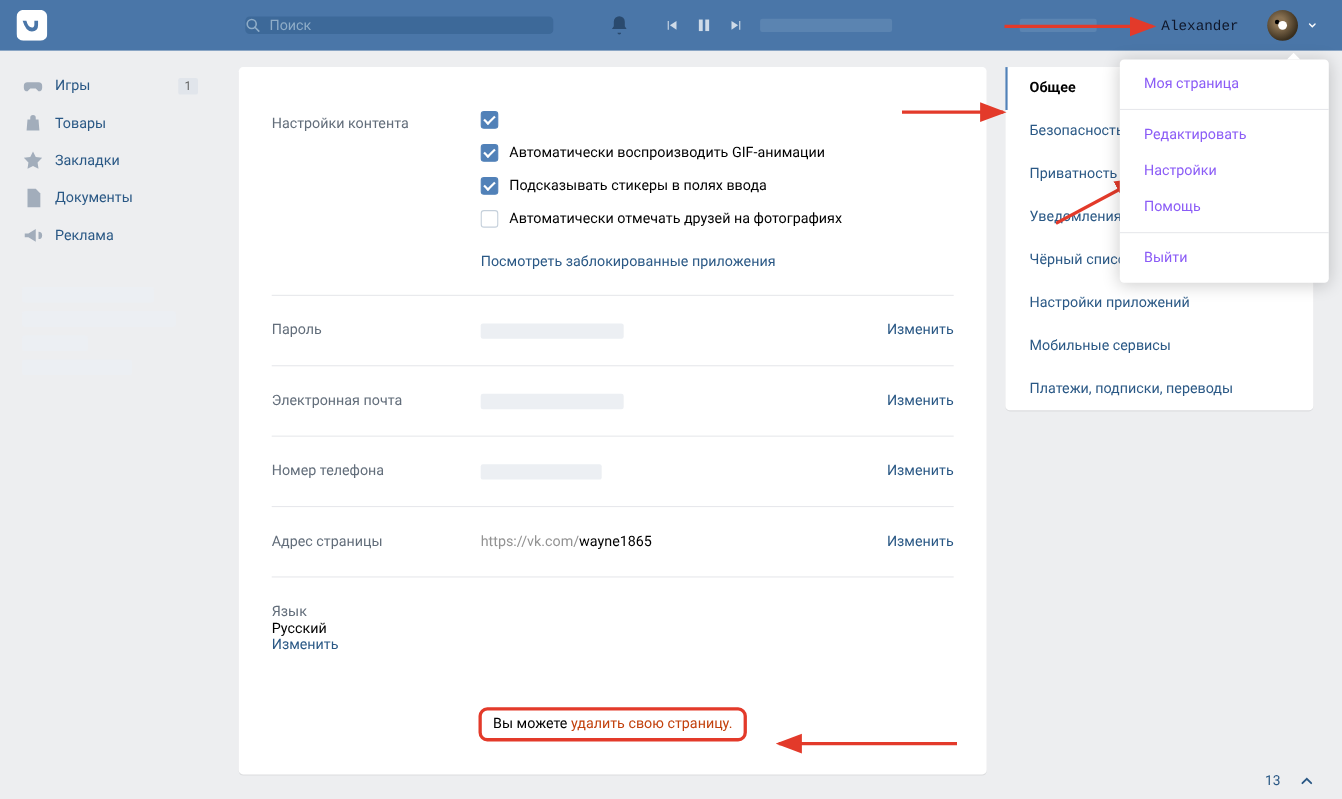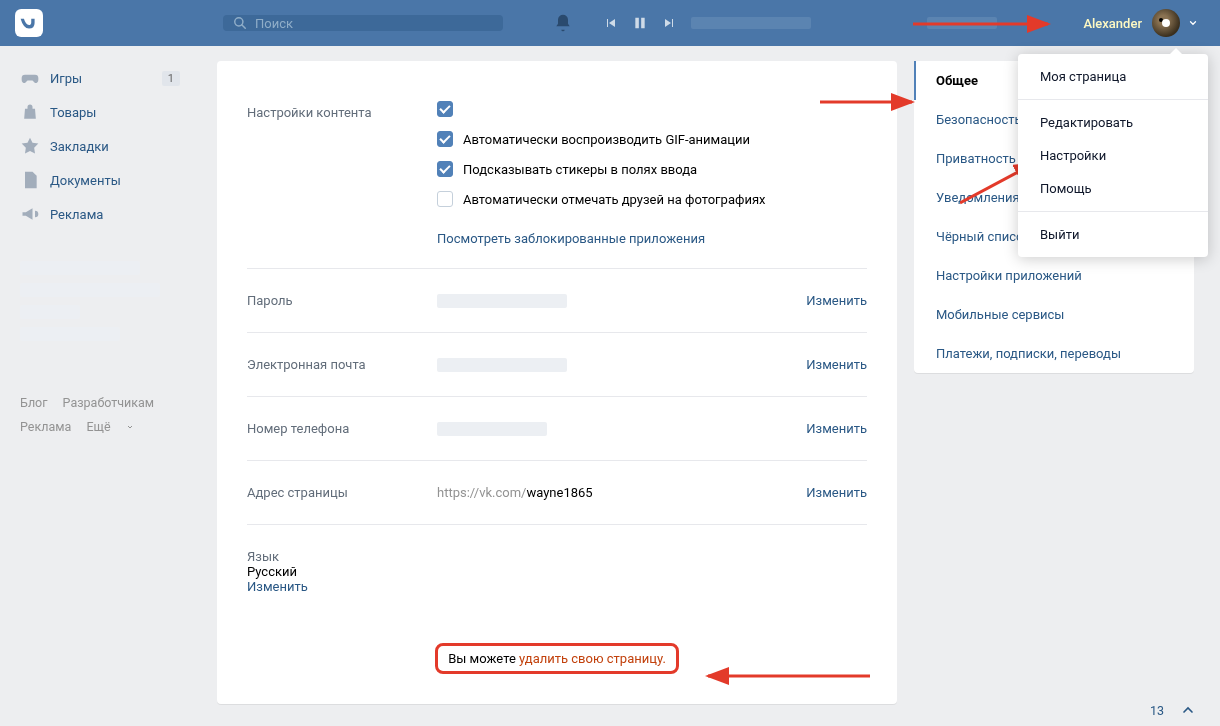--- a/index.html
+++ b/index.html
@@ -1,28 +1,28 @@
 <!DOCTYPE html>
 <html><head>
 <meta charset="utf-8">
 <style>
   * { box-sizing: border-box; margin: 0; padding: 0; }
   body { font-family: -apple-system, BlinkMacSystemFont, Roboto, "Segoe UI", Arial, sans-serif; background: #edeef0; width: 1220px; height: 726px; overflow: hidden; position: relative; }
   .header { background: #4a76a8; height: 46px; display: flex; align-items: center; padding: 0 10px 0 15px; position: relative; }
   .vk-logo { width: 28px; height: 28px; margin-right: 180px; }
-  .search-bar { background: #3d6999; border-radius: 4px; width: 280px; height: 16px; display: flex; align-items: center; padding: 0 10px; }
+  .search-bar { background: #3d6999; border-radius: 4px; width: 280px; height: 16px; display: flex; align-items: center; padding: 0 0; }
   .search-bar svg { margin-right: 8px; }
   .search-bar span { color: #8fadc8; font-size: 13px; }
   .hdr-right { display: flex; align-items: center; margin-left: 50px; gap: 20px; }
   .bell { width: 20px; height: 20px; }
   .player { display: flex; align-items: center; gap: 16px; margin-left: 12px; }
   .redacted-h { background: #5b84b1; width: 120px; height: 12px; border-radius: 2px; }
   .redacted-h2 { background: #5b84b1; width: 70px; height: 12px; border-radius: 2px; margin-left: 100px; }
   .user { margin-left: auto; display: flex; align-items: center; padding: 0 12px; height: 46px; cursor: pointer; }
-  .user-name { color: #fef9c3; font-size: 13px; font-weight: 500; margin-right: 10px; }
+  .user-name { color: #0f172a; font-size: 13px; font-weight: 500; margin-right: 26px; font-family: Liberation Mono, monospace; }
   .avatar { width: 28px; height: 28px; border-radius: 50%; background: radial-gradient(circle at 40% 40%, #8a7252 20%, #3a2f1e 70%); position: relative; overflow: hidden; }
   .avatar::after { content: ""; position: absolute; width: 8px; height: 8px; background: #fff; border-radius: 50%; top: 10px; left: 10px; box-shadow: -5px -3px 0 -2px #000; }
   .chev-down { margin-left: 8px; }
   .arrow { position: absolute; pointer-events: none; }
   .arrow svg { display: block; }
   .layout { display: flex; padding: 15px 10px 0 10px; }
   .left-nav { width: 180px; flex-shrink: 0; padding-top: 0; }
   .nav-item { display: flex; align-items: center; padding: 7px 10px; font-size: 13px; color: #2a5885; border-radius: 3px; cursor: pointer; }
   .nav-item svg { margin-right: 10px; }
   .nav-item .badge { margin-left: auto; background: #e1e5eb; color: #656565; font-size: 11px; padding: 1px 6px; border-radius: 2px; }
@@ -47,21 +47,21 @@
   .edit-link { color: #2a5885; font-size: 13px; cursor: pointer; }
   .delete-row { text-align: center; padding-top: 25px; font-size: 13px; }
   .delete-box { display: inline-block; border: 3px solid #e33a2a; border-radius: 8px; padding: 5px 10px; }
   .delete-box .d1 { color: #000; }
   .delete-box .d2 { color: #c2410c; cursor: pointer; }
   .right-panel { width: 280px; margin-left: 17px; background: #fff; border-radius: 4px; box-shadow: 0 1px 0 rgba(0,0,0,0.07); align-self: flex-start; }
   .tab-item { padding: 12px 22px; font-size: 13px; color: #2a5885; cursor: pointer; }
   .tab-item.active { color: #000; font-weight: 700; border-left: 2px solid #5181b8; padding-left: 20px; }
   .dropdown { position: absolute; top: 54px; right: 12px; background: #fff; border-radius: 4px; box-shadow: 0 2px 15px rgba(0,0,0,0.2); width: 190px; padding: 6px 0; z-index: 100; }
   .dropdown::before { content: ""; position: absolute; top: -6px; right: 26px; border-left: 6px solid transparent; border-right: 6px solid transparent; border-bottom: 6px solid #fff; }
-  .dd-item { padding: 9px 22px; font-size: 13px; color: #0f172a; cursor: pointer; }
+  .dd-item { padding: 9px 22px; font-size: 13px; color: #8b5cf6; cursor: pointer; }
   .dd-sep { height: 1px; background: #e7e8ec; margin: 6px 0; }
   .notif { position: absolute; bottom: 8px; right: 20px; color: #2a5885; font-size: 12.5px; display: flex; align-items: center; gap: 12px; }
   .notif svg { margin-right: 4px; }
 </style>
 </head>
 <body>
 
 <div class="header">
   <svg class="vk-logo" viewBox="0 0 100 100">
       <rect width="100" height="100" rx="22" fill="#fff"></rect>
@@ -143,28 +143,20 @@
     <div class="nav-item">
       <svg width="20" height="20" viewBox="0 0 24 24">
           <path d="M3 10v4h4l8 5V5l-8 5zM18 8a4 4 0 010 8" fill="#a2adbb"></path>
         </svg>
       <span>Реклама</span>
     </div>
     <div class="red-box" style="width:120px; margin-top:30px;"></div>
     <div class="red-box" style="width:140px;"></div>
     <div class="red-box" style="width:60px;"></div>
     <div class="red-box" style="width:100px;"></div>
-    <div class="footer-links">
-      <span>Блог</span>
-      <span>Разработчикам</span><br>
-      <span>Реклама</span>
-      <span><span>Ещё</span> <svg style="display:inline-block;vertical-align:middle" width="8" height="8" viewBox="0 0 24 24">
-            <path d="M6 9l6 6 6-6" fill="none" stroke="#939393" stroke-width="3"></path>
-          </svg></span>
-    </div>
   </div>
 
   <div class="main-card">
     <div class="section" style="padding-top:0;">
       <div class="sec-label">Настройки контента</div>
       <div class="sec-body">
         <div class="check-row">
             <span class="chk on"></span>
           </div>
         <div class="check-row">

